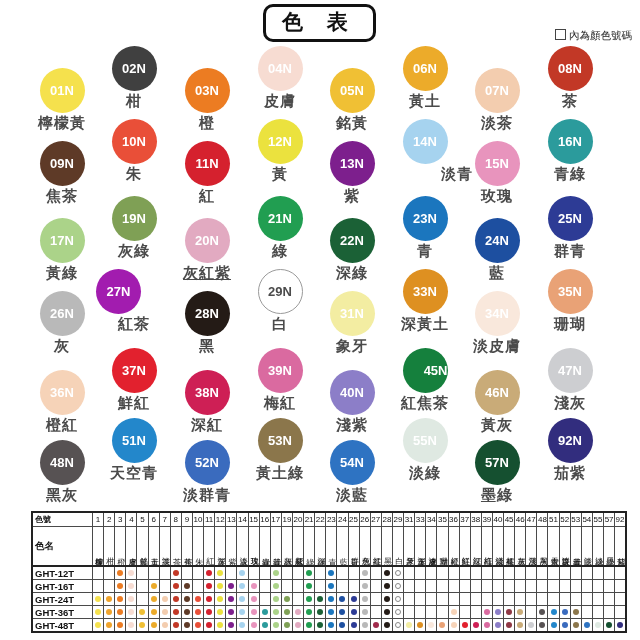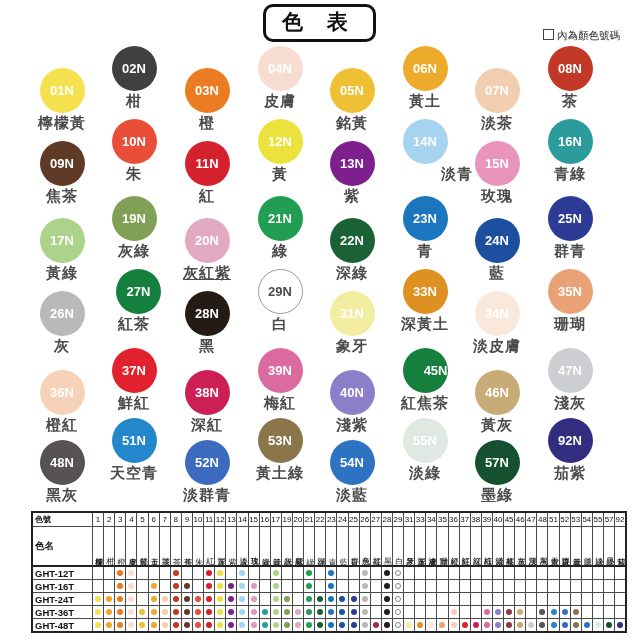--- a/index.html
+++ b/index.html
@@ -5,21 +5,21 @@
   html,body{margin:0;padding:0;background:#fff;}
   #canvas{position:relative;width:640px;height:640px;background:#fff;overflow:hidden;
           font-family:"Liberation Sans","DejaVu Sans",sans-serif;color:#333;}
 
   
   .title-box{position:absolute;left:263px;top:4px;border:3px solid #111;border-radius:10px;
              padding:1px 16px 3px 16px;background:#fff;}
   .title-box span{font-size:21px;font-weight:bold;letter-spacing:9px;color:#111;white-space:nowrap;}
   .series-line{position:absolute;top:7px;right:8px;font-size:15px;font-weight:bold;color:#111;white-space:nowrap;}
   .code-box{display:inline-block;border:2px solid #111;padding:0 1px;line-height:15px;margin:0 1px;}
-  .legend-line{position:absolute;top:29px;right:20px;font-size:10.5px;color:#222;white-space:nowrap;}
+  .legend-line{position:absolute;top:29px;right:8px;font-size:10.5px;color:#222;white-space:nowrap;}
   .legend-square{display:inline-block;width:9px;height:9px;border:1.5px solid #444;background:#fff;
                  vertical-align:-1px;margin-right:3px;}
 
   
   .swatch{position:absolute;width:45px;height:45px;border-radius:50%;
           display:flex;align-items:center;justify-content:center;box-sizing:border-box;}
   .swatch .code{font-size:13px;font-weight:bold;color:#fff;letter-spacing:0;}
   .swatch-name{position:absolute;width:96px;text-align:center;font-size:15px;font-weight:600;
                color:#4b4b4b;letter-spacing:1px;white-space:nowrap;}
 
@@ -145,21 +145,21 @@
       </div>
       <div class="swatch-name" style="left: 449px; top: 264px;">藍</div>
       <div class="swatch" style="left: 547.5px; top: 195.5px; background: rgb(45, 59, 149);">
         <span class="code">25N</span>
       </div>
       <div class="swatch-name" style="left: 522px; top: 242px;">群青</div>
       <div class="swatch" style="left: 39.5px; top: 290.5px; background: rgb(185, 185, 185);">
         <span class="code">26N</span>
       </div>
       <div class="swatch-name" style="left: 14px; top: 337px;">灰</div>
-      <div class="swatch" style="left: 116px; top: 268.5px; background: #15803d;">
+      <div class="swatch" style="left: 96px; top: 268.5px; background: #a21caf;">
         <span class="code">27N</span>
       </div>
       <div class="swatch-name" style="left: 86px; top: 315px;">紅茶</div>
       <div class="swatch" style="left: 184.5px; top: 290.5px; background: rgb(36, 27, 22);">
         <span class="code">28N</span>
       </div>
       <div class="swatch-name" style="left: 159px; top: 337px;">黑</div>
       <div class="swatch" style="left: 257.5px; top: 268.5px; background: rgb(255, 255, 255); border: 1.5px solid rgb(154, 154, 154);">
         <span class="code" style="color: rgb(75, 75, 75);">29N</span>
       </div>

